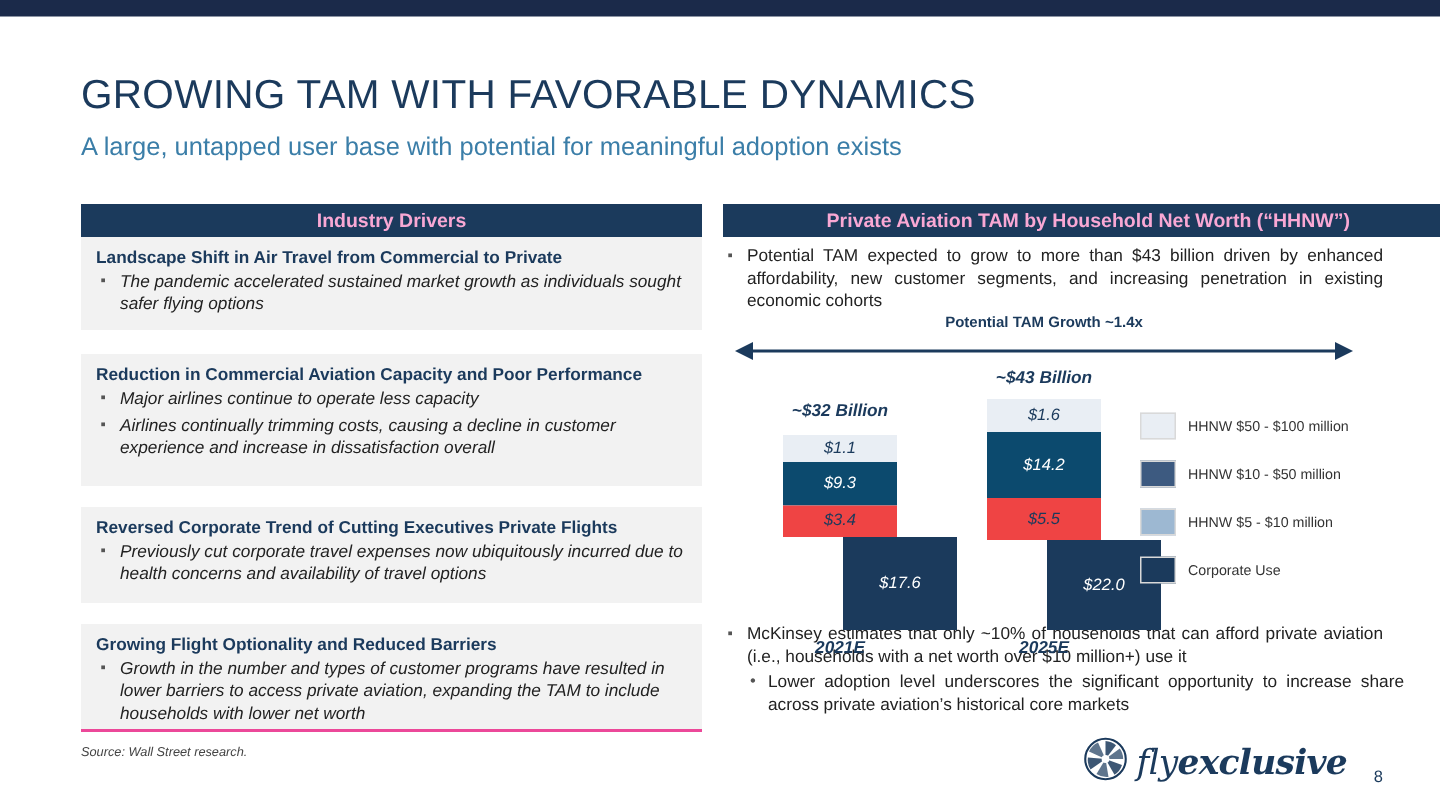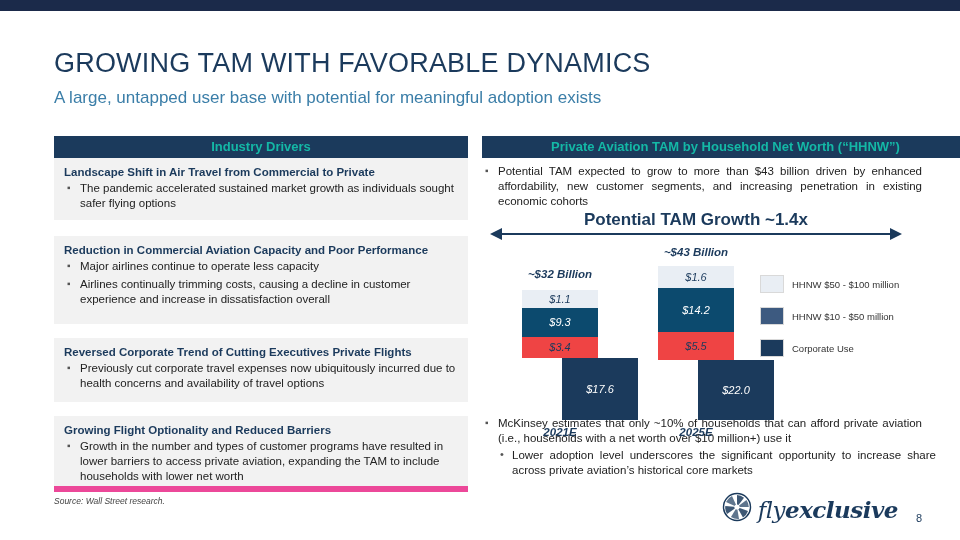--- a/index.html
+++ b/index.html
@@ -42,21 +42,21 @@
     left: 54px;
     top: 88px;
     font-size: 17px;
     color: #3b7ea8;
     font-weight: 400;
   }
   
   .panel-head {
     position: absolute;
     background: #1b3a5c;
-    color: #14b8a6;
+    color: #f9a8d4;
     font-size: 13px;
     font-weight: bold;
     text-align: center;
     line-height: 22px;
     height: 22px;
   }
   #left-head { left: 54px; top: 136px; width: 414px; }
   #right-head { left: 482px; top: 136px; width: 487px; }
 
   .left-panel {
@@ -64,34 +64,35 @@
     left: 54px;
     top: 158px;
     width: 414px;
     height: 328px;
   }
   .block {
     position: absolute;
     left: 0;
     width: 414px;
     background: #f2f2f2;
-    border-bottom: 6px solid #ec4899;
+    border-bottom: 2px solid #ec4899;
   }
   .block.white { background: #ffffff; }
   .block h4 {
     margin: 0;
     padding: 8px 10px 3px 10px;
     font-size: 11.5px;
     color: #1b3a5c;
     font-weight: bold;
   }
   .block ul {
     margin: 0;
     padding: 0 12px 9px 10px;
     list-style: none;
+    font-style: italic;
   }
   .block ul li {
     position: relative;
     font-size: 11.5px;
     color: #222222;
     line-height: 15px;
     padding-left: 16px;
     margin-bottom: 3px;
   }
   .block ul li:before {
@@ -150,21 +151,21 @@
     top: 210px;
     width: 428px;
     height: 208px;
   }
   .growth-label {
     position: absolute;
     left: 0;
     top: 0;
     width: 428px;
     text-align: center;
-    font-size: 17px;
+    font-size: 10px;
     font-weight: bold;
     color: #1b3a5c;
   }
   .arrow-wrap {
     position: absolute;
     left: 8px;
     top: 18px;
     width: 412px;
     height: 12px;
   }
@@ -368,20 +369,24 @@
     </div>
 
     <div class="legend">
       <div class="legend-item">
         <span class="legend-swatch" style="background:#e9eef4;"></span>
         <span class="legend-text">HHNW $50 - $100 million</span>
       </div>
       <div class="legend-item">
         <span class="legend-swatch" style="background:#3d5a80;"></span>
         <span class="legend-text">HHNW $10 - $50 million</span>
+      </div>
+      <div class="legend-item">
+        <span class="legend-swatch" style="background:#9db8d2;"></span>
+        <span class="legend-text">HHNW $5 - $10 million</span>
       </div>
       <div class="legend-item">
         <span class="legend-swatch" style="background:#1b3a5c;"></span>
         <span class="legend-text">Corporate Use</span>
       </div>
     </div>
   </div>
 
   <div class="source">Source: Wall Street research.</div>
 

